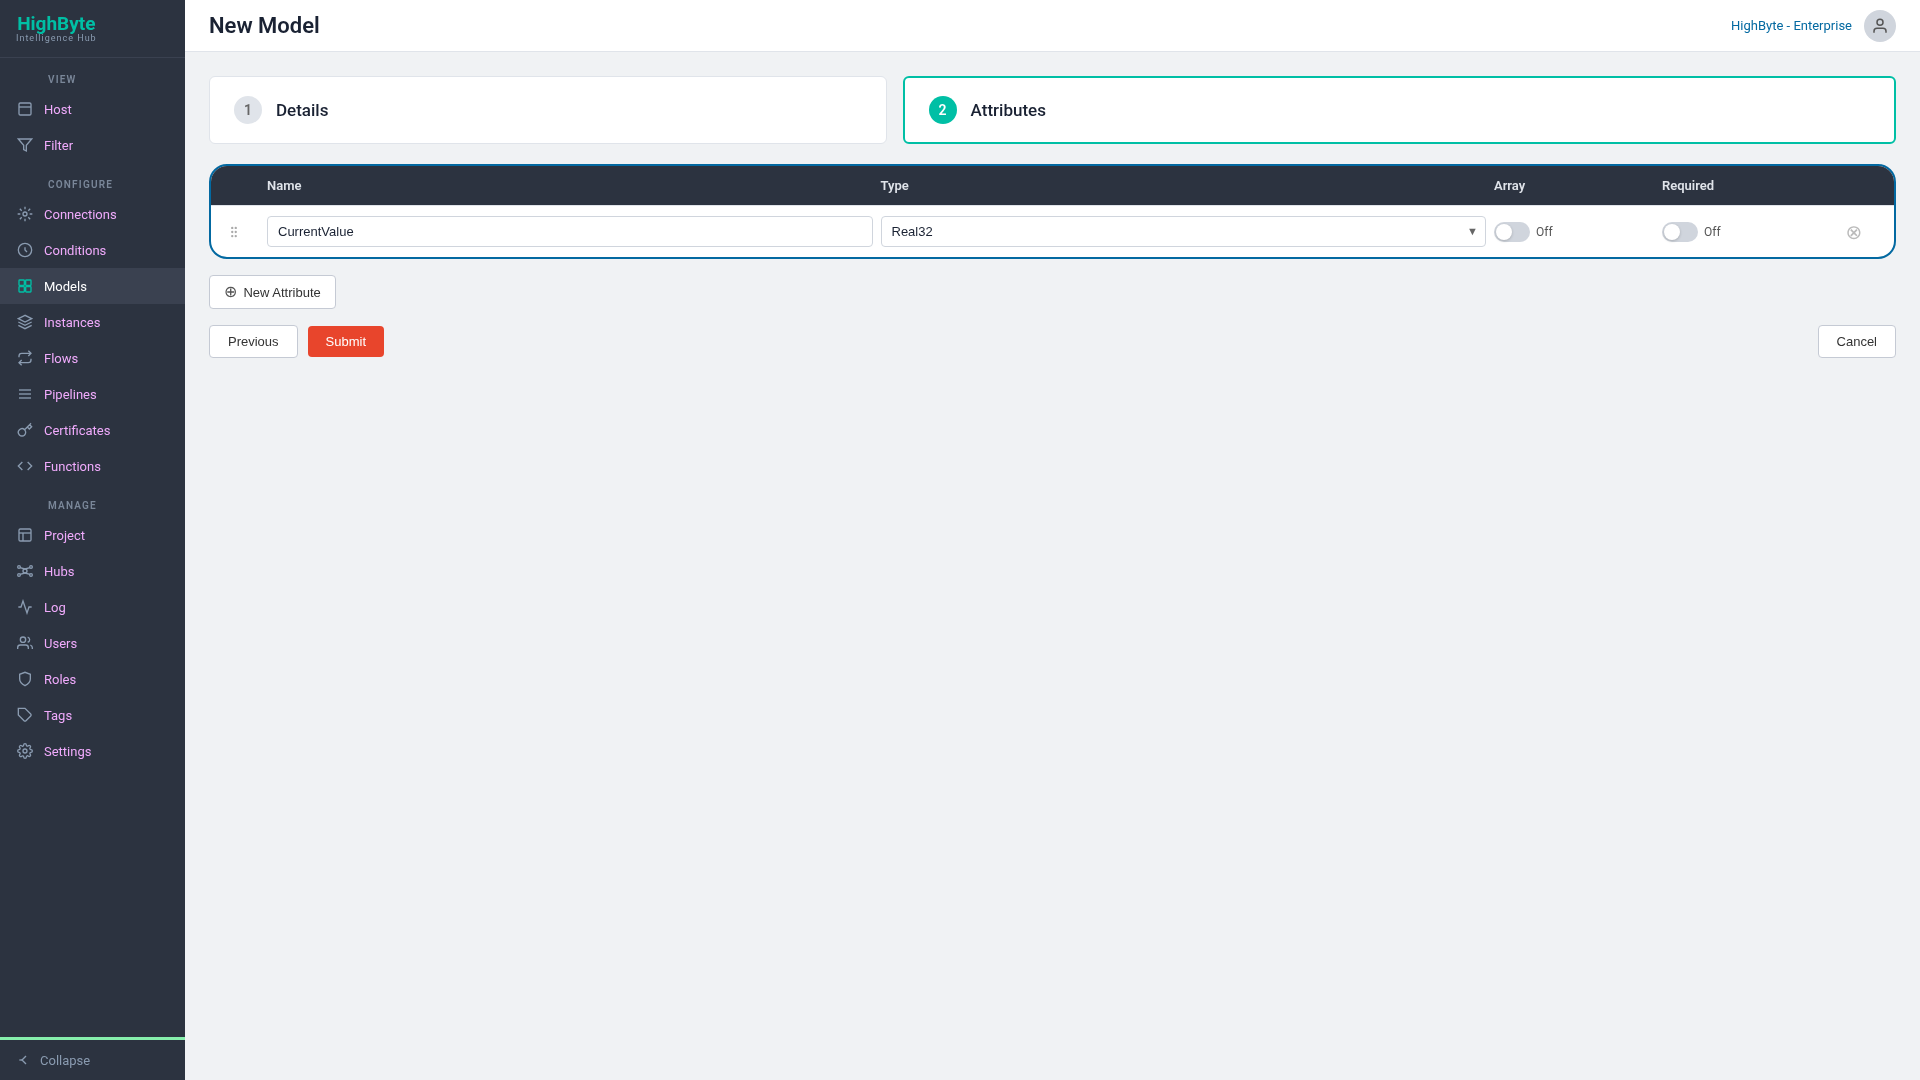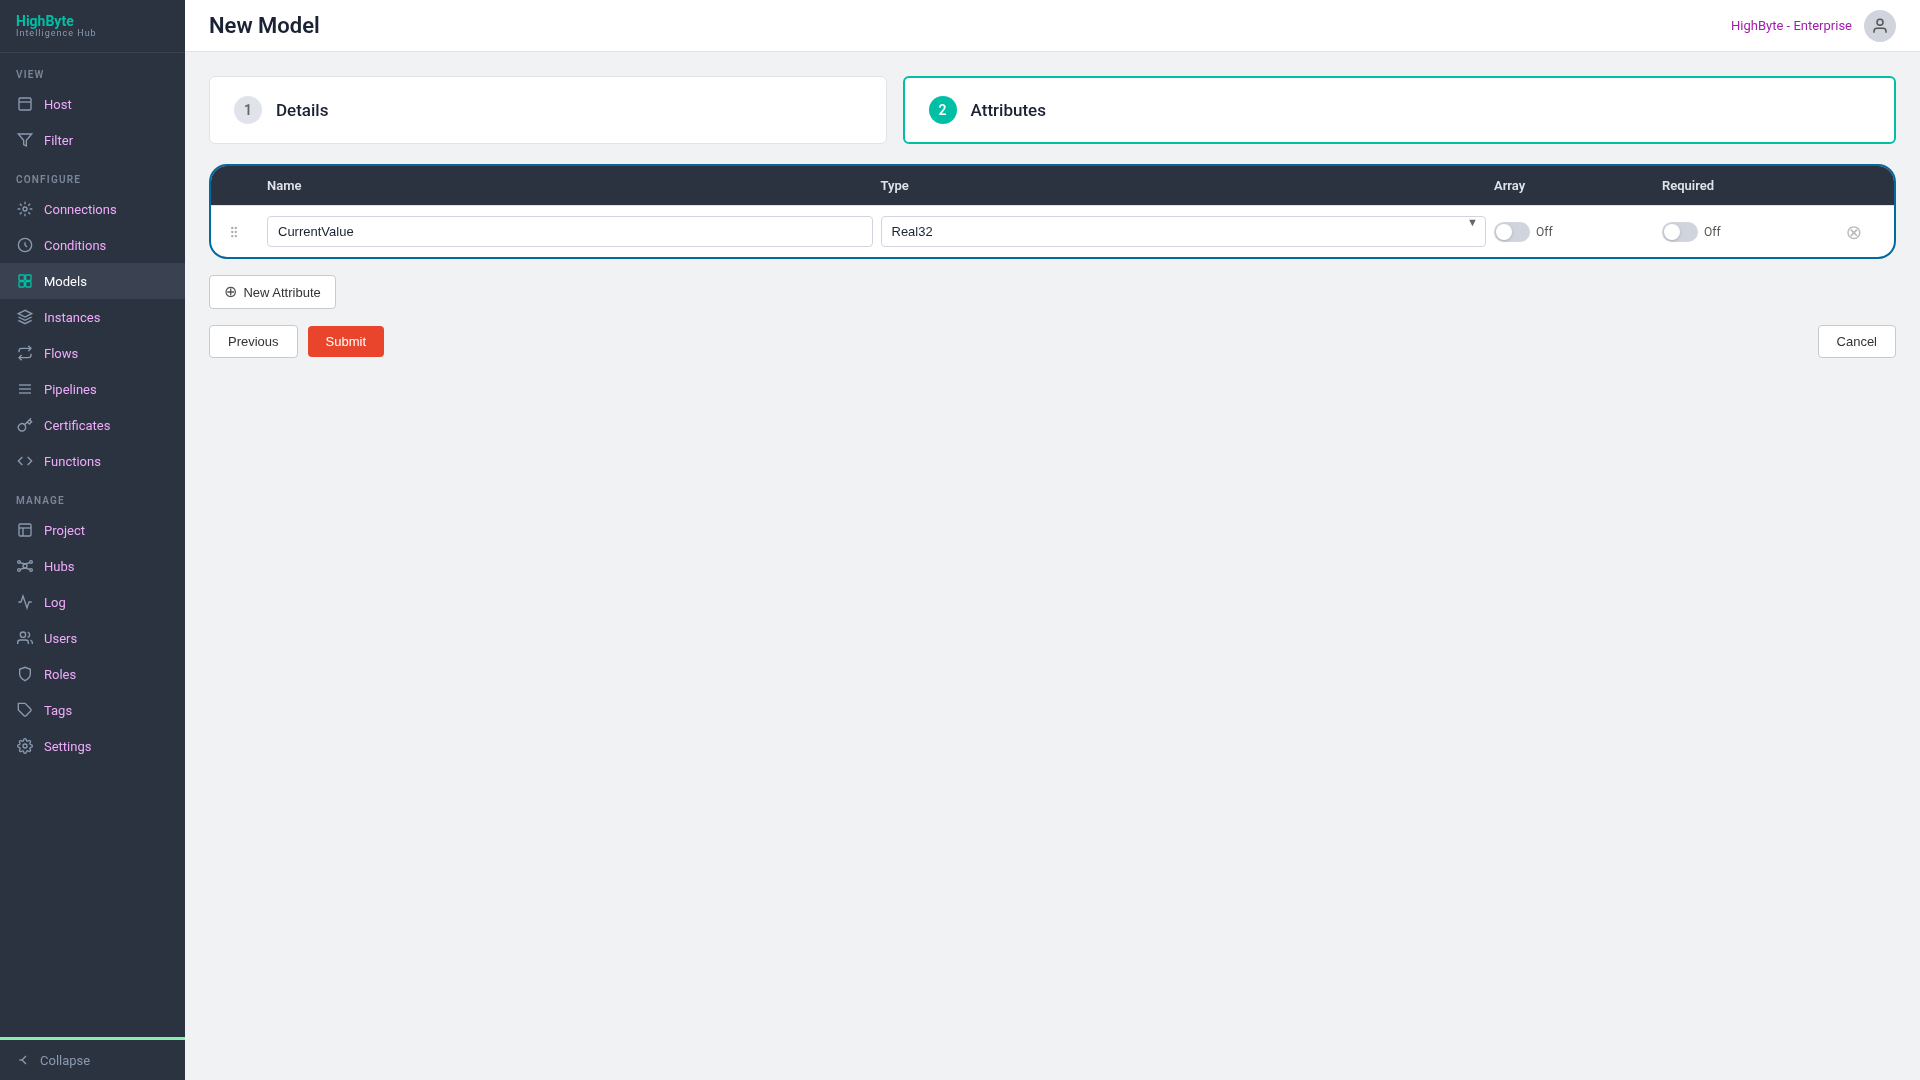--- a/index.html
+++ b/index.html
@@ -21,36 +21,38 @@
       border-bottom: 1px solid #3a4150;
       display: flex;
       align-items: center;
       gap: 8px;
     }
     .logo-text {
       display: flex;
       flex-direction: column;
     }
     .logo-highbyte {
-      font-size: 14px;
+      font-size: 19px;
       font-weight: 700;
       color: #00bfa5;
       line-height: 1;
+      text-align: center;
     }
     .logo-hub {
       font-size: 9px;
       color: #8a9bb0;
       letter-spacing: 1px;
     }
     .sidebar-section-label {
       font-size: 10px;
       letter-spacing: 1.2px;
       color: #7a8799;
       padding: 16px 16px 6px;
       font-weight: 600;
+      margin-left: 32px;
     }
     .sidebar-item {
       display: flex;
       align-items: center;
       gap: 10px;
       padding: 9px 16px;
       cursor: pointer;
       font-size: 13px;
       color: #f0abfc;
       border-radius: 0;
@@ -99,21 +101,21 @@
     #page-title {
       font-size: 22px;
       font-weight: 600;
       color: #1a2233;
     }
     #topbar-right {
       display: flex;
       align-items: center;
       gap: 12px;
       font-size: 13px;
-      color: #a21caf;
+      color: #0369a1;
     }
     #user-icon {
       width: 32px; height: 32px;
       border-radius: 50%;
       background: #d0d5dd;
       display: flex; align-items: center; justify-content: center;
       font-size: 15px;
       cursor: pointer;
     }
 
@@ -209,21 +211,21 @@
       border-radius: 4px;
       padding: 7px 10px;
       font-size: 13px;
       color: #1a2233;
       outline: none;
       width: 100%;
     }
     .attr-type-wrapper {
       position: relative;
       display: flex;
-      align-items: flex-start;
+      align-items: center;
     }
     .attr-type-select {
       appearance: none;
       padding-right: 28px;
       background: #fff;
       cursor: pointer;
     }
     .type-chevron {
       position: absolute;
       right: 8px;

